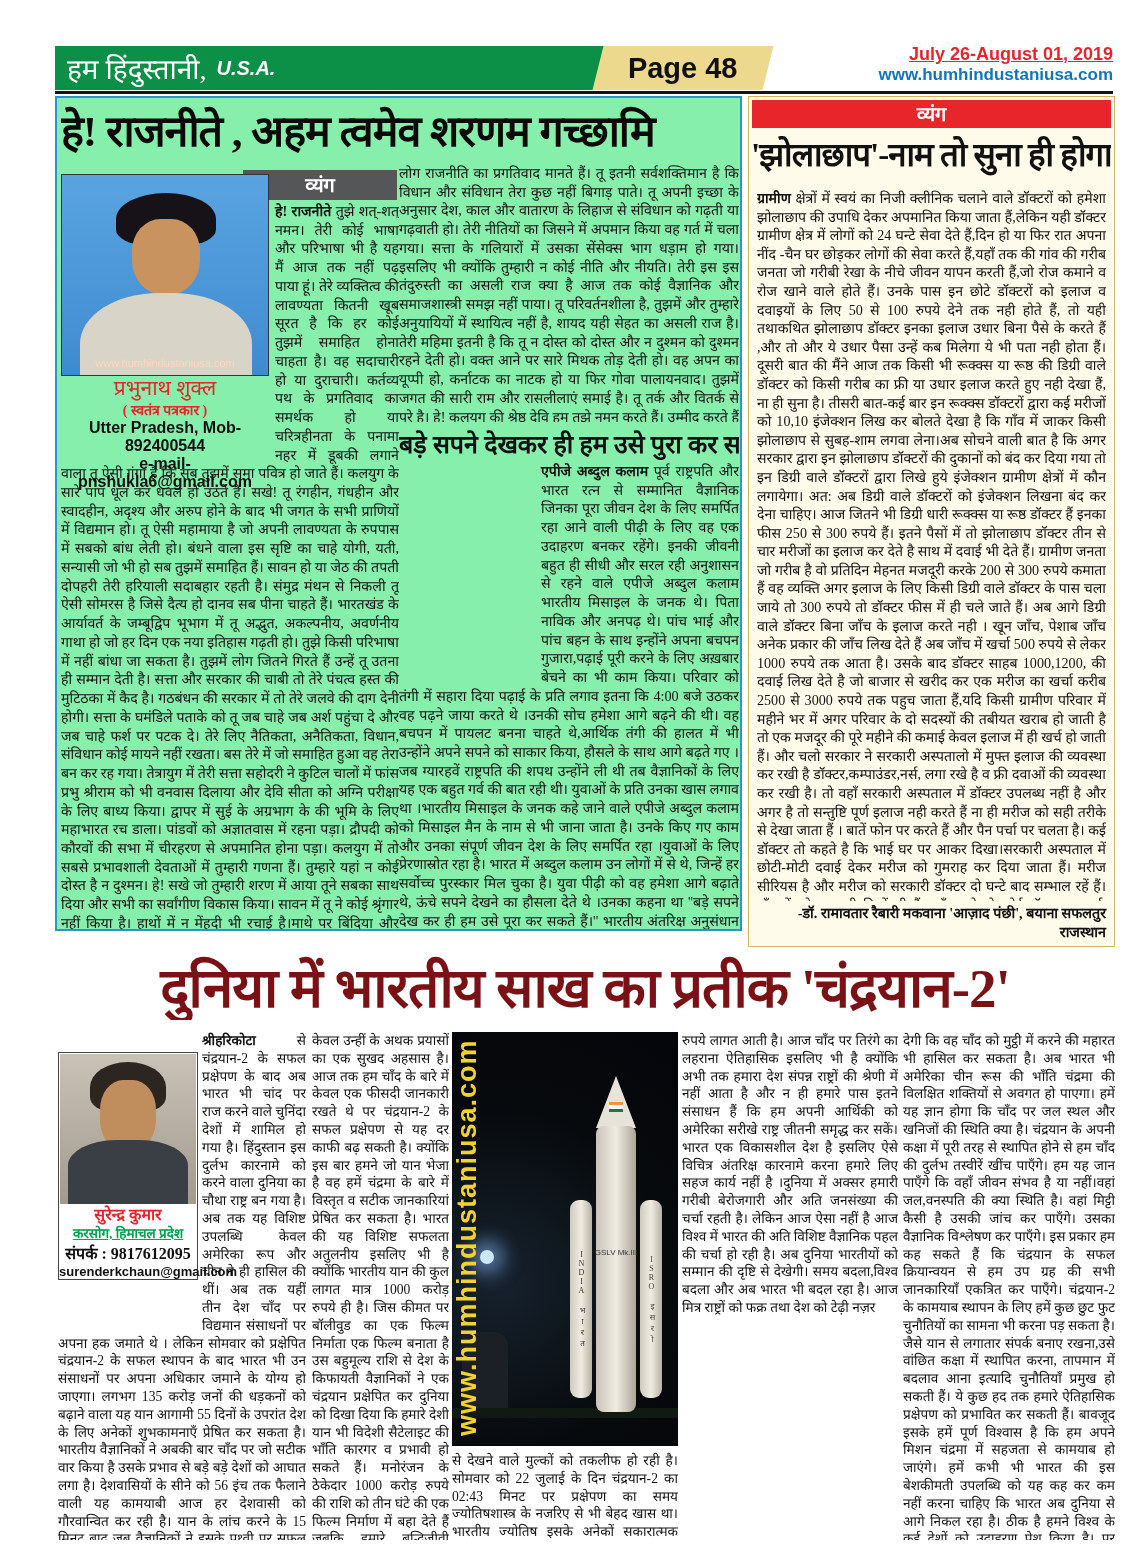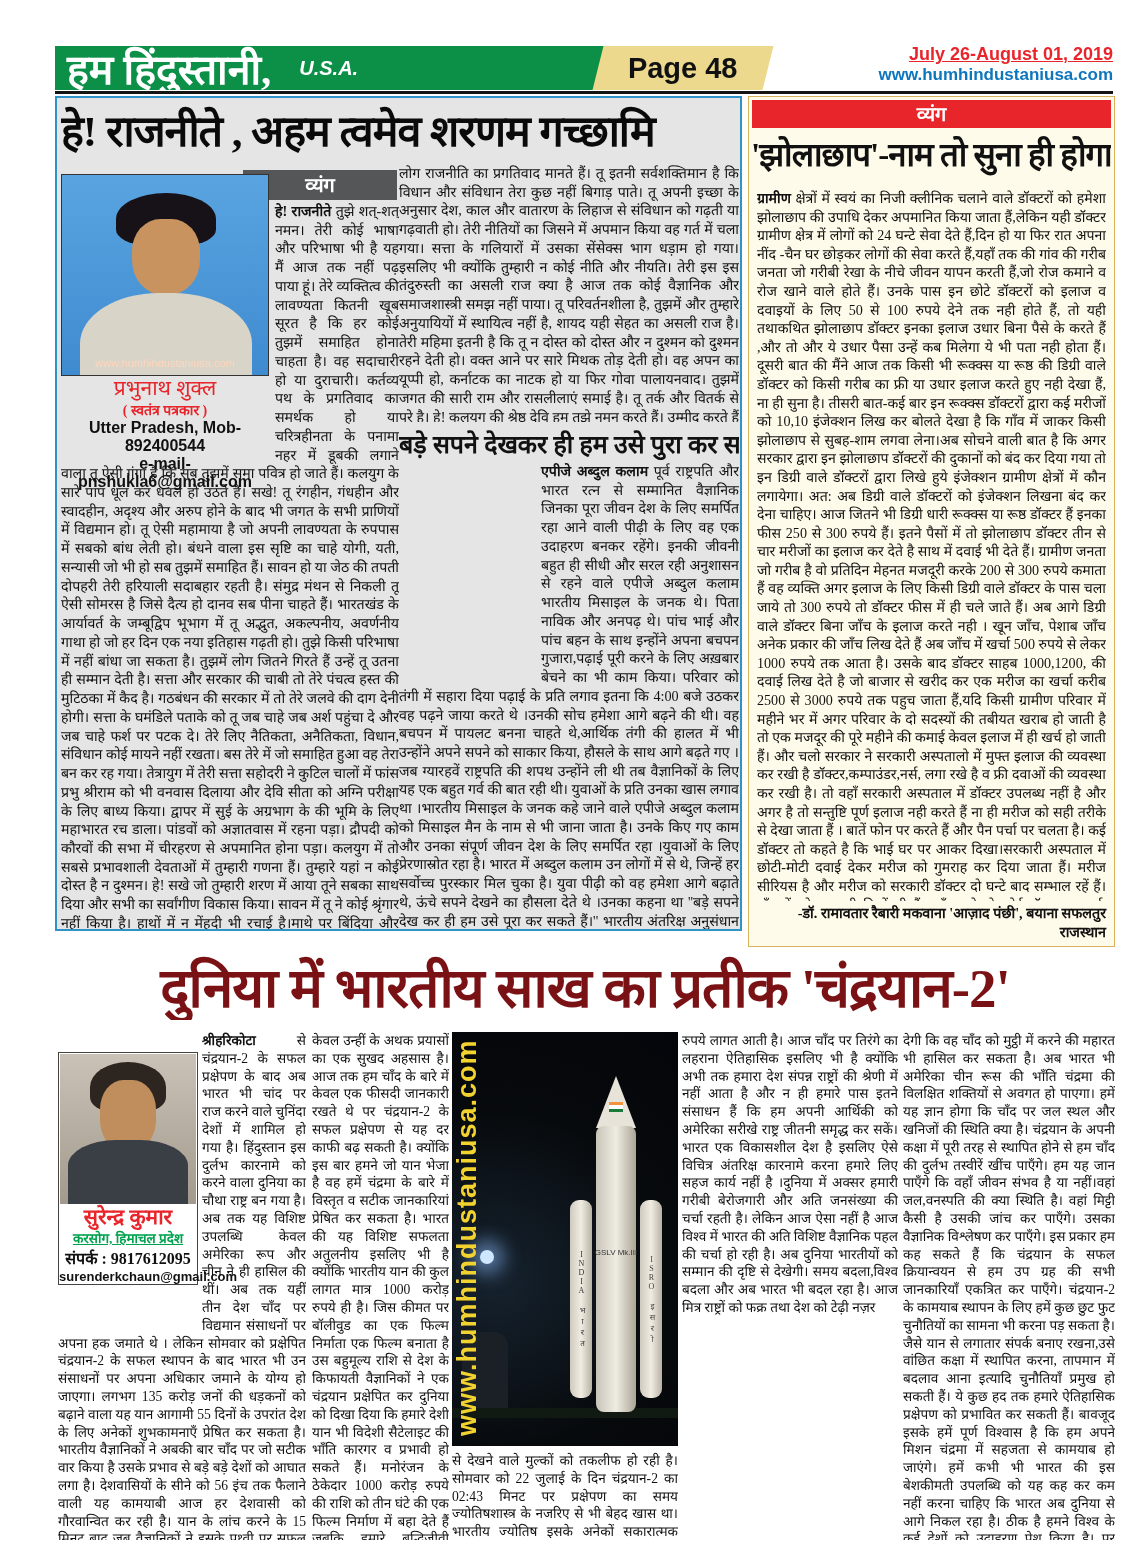--- a/index.html
+++ b/index.html
@@ -7,33 +7,33 @@
     width:1135px;height:1544px;position:relative;background:#ffffff;
     font-family:"Liberation Serif","DejaVu Serif",serif;color:#111;
   }
   .abs{position:absolute;}
   
   .masthead{
     left:55px;top:46px;width:650px;height:44px;background:#0c8f47;
     clip-path:polygon(0 0,100% 0,calc(100% - 30px) 100%,0 100%);
     display:flex;align-items:center;padding-left:12px;box-sizing:border-box;
   }
-  .masthead .hin{color:#fff;font-weight:bold;font-size:41px;letter-spacing:0;}
-  .masthead .usa{color:#fff;font-style:italic;font-weight:bold;font-size:20px;margin-left:28px;font-family:"Liberation Sans",sans-serif;}
+  .masthead .hin{color:#fff;font-weight:normal;font-size:28px;letter-spacing:0;}
+  .masthead .usa{color:#fff;font-style:italic;font-weight:bold;font-size:20px;margin-left:10px;font-family:"Liberation Sans",sans-serif;}
   .pagebox{
     left:598px;top:46px;width:170px;height:44px;background:#ecd98e;
     transform:skewX(-14deg);display:flex;align-items:center;justify-content:center;
   }
   .pagebox span{transform:skewX(14deg);font-weight:bold;font-size:29px;color:#111;font-family:"Liberation Sans",sans-serif;}
   .dateblock{right:22px;top:44px;text-align:right;font-family:"Liberation Sans",sans-serif;}
   .dateblock .d{color:#e8252b;font-weight:bold;font-size:18px;text-decoration:underline;}
   .dateblock .w{color:#0e76bc;font-weight:bold;font-size:17px;}
   .hrule{left:55px;top:91px;width:1058px;height:3px;background:#141414;}
   
-  .leftbox{left:55px;top:96px;width:687px;height:835px;border:2px solid #2e93c9;box-sizing:border-box;background:#e5e5e5;overflow:hidden;}
+  .leftbox{left:55px;top:96px;width:687px;height:835px;border:2px solid #2e93c9;box-sizing:border-box;background:#86efac;overflow:hidden;}
   .rightbox{left:748px;top:96px;width:367px;height:851px;border:1px solid #d8b35a;box-sizing:border-box;background:#fffbea;overflow:hidden;}
   .headline1{left:4px;top:2px;width:676px;height:64px;font-size:43px;font-weight:bold;color:#0a0a0a;letter-spacing:-1px;white-space:nowrap;overflow:hidden;}
   .vyangdark{left:186px;top:72px;width:154px;height:30px;background:#555658;color:#fff;font-weight:bold;font-size:20px;text-align:center;line-height:30px;}
   .flow{text-align:justify;font-size:14.2px;line-height:1.32;overflow:hidden;}
   .a1flow{left:4px;top:104px;width:338px;height:740px;}
   .spacer1{float:left;width:214px;height:252px;}
   .midcol{left:342px;top:66px;width:340px;height:258px;}
   
   .card1{left:4px;top:76px;width:208px;text-align:center;}
   .photo1{width:206px;height:200px;background:linear-gradient(#59a4e0,#3f8bd0);border:1px solid #333;position:relative;overflow:hidden;}
@@ -64,21 +64,21 @@
   
   .headline3{left:55px;top:948px;width:1060px;height:72px;color:#7a1215;font-weight:bold;font-size:55px;text-align:center;letter-spacing:-1px;white-space:nowrap;overflow:hidden;}
   .ccol{font-size:13.6px;line-height:1.31;}
   .c1{left:58px;top:1032px;width:248px;height:508px;}
   .spacer3{float:left;width:144px;height:290px;}
   .card3{left:58px;top:1052px;width:138px;border:1px solid #444;background:#fff;text-align:center;}
   .photo3{width:136px;height:150px;background:linear-gradient(#cac2b6,#a39a8e);position:relative;overflow:hidden;margin:1px auto 0;}
   .hair3{position:absolute;left:30px;top:8px;width:76px;height:50px;background:#2d2620;border-radius:50% 50% 30% 30%;}
   .face3{position:absolute;left:40px;top:26px;width:56px;height:70px;background:#c08d5c;border-radius:42%;}
   .tor3{position:absolute;left:8px;top:86px;width:120px;height:64px;background:#3a3f46;border-radius:40% 40% 0 0;}
-  .nm3{color:#e8252b;font-weight:bold;font-size:21px;line-height:1.1;padding-top:2px;}
+  .nm3{color:#e8252b;font-weight:bold;font-size:16px;line-height:1.1;padding-top:2px;}
   .lo3{color:#00a24f;font-weight:bold;font-size:13.5px;text-decoration:underline;}
   .cn3{font-weight:bold;font-size:16px;}
   .em3{font-weight:bold;font-size:13px;font-family:"Liberation Sans",sans-serif;}
   .c2{left:312px;top:1032px;width:137px;height:508px;}
   .c3b{left:452px;top:1452px;width:226px;height:88px;}
   .c4{left:682px;top:1032px;width:216px;height:508px;}
   .c5{left:903px;top:1032px;width:212px;height:508px;}
   
   .rocket{left:452px;top:1032px;width:226px;height:414px;background:radial-gradient(circle at 20% 60%, #16222e 0%, #070a0d 55%, #04050a 100%);overflow:hidden;}
   .glow{position:absolute;left:28px;top:218px;width:14px;height:14px;border-radius:50%;background:#cfe6ff;box-shadow:0 0 18px 10px rgba(140,190,255,.55);}

